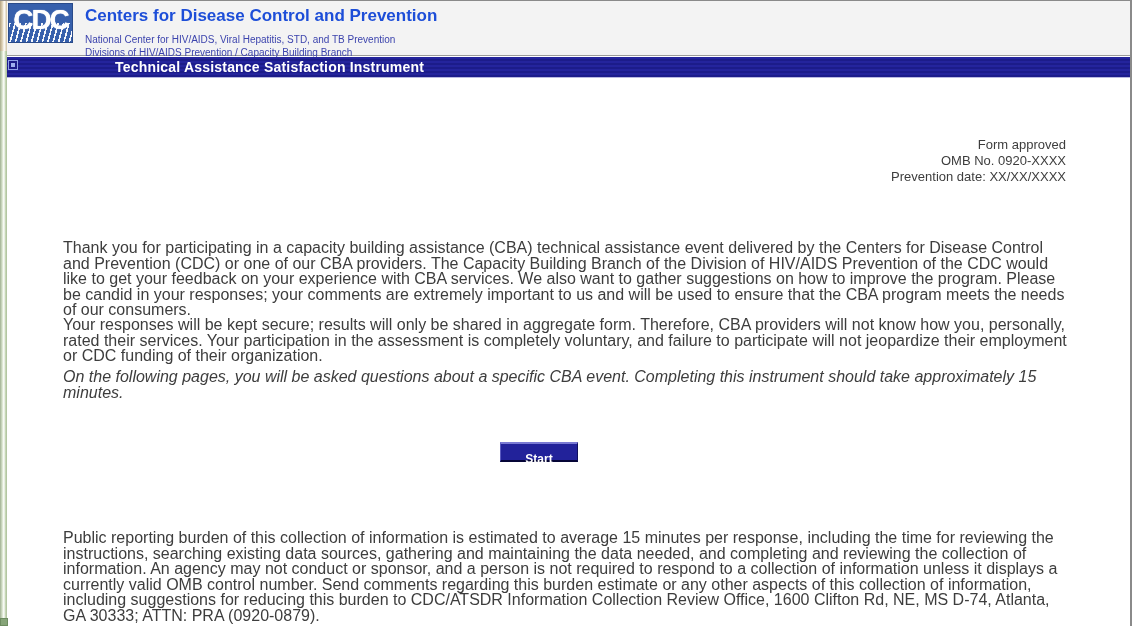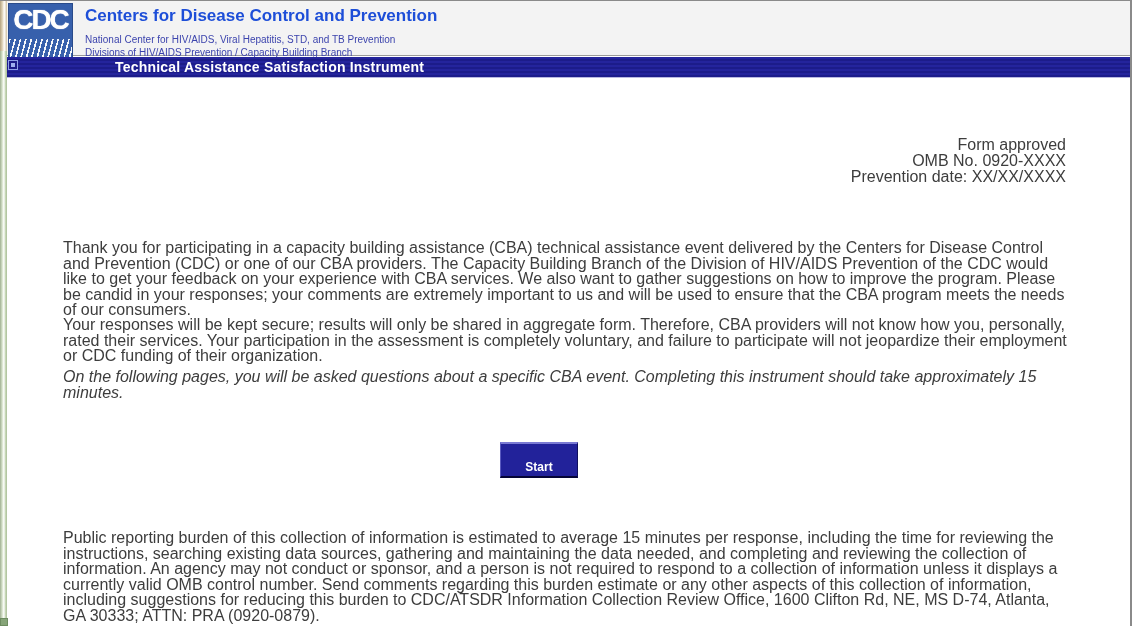--- a/index.html
+++ b/index.html
@@ -35,21 +35,21 @@
     background: #86a478; border: 1px solid #6d8c60; z-index: 7;
   }
 
   
   .header {
     position: absolute; left: 0; top: 0; right: 0; height: 55px;
     background: #f3f3f3;
     border-bottom: 1px solid #9a9a9a;
   }
   .cdc-logo {
-    position: absolute; left: 8px; top: 2px; width: 65px; height: 56px;
+    position: absolute; left: 8px; top: 2px; width: 65px; height: 40px;
     background: #3760ac;
     border: 1px solid #2a4b8a;
     overflow: hidden;
   }
   .cdc-logo-stripes {
     position: absolute; left: 0; right: 0; bottom: 0; height: 19px;
     background: repeating-linear-gradient(105deg,
       rgba(255,255,255,0.95) 0px, rgba(255,255,255,0.95) 1.6px,
       rgba(255,255,255,0) 1.6px, rgba(255,255,255,0) 5.2px);
   }
@@ -81,21 +81,21 @@
   .bar-widget-dot { width: 4px; height: 4px; background: #9fb0f0; }
   .page-title {
     position: absolute; left: 115px; top: 0;
     color: #ffffff; font-weight: bold; font-size: 14px; line-height: 21px;
     letter-spacing: 0.2px;
   }
 
   
   .form-approval {
     position: absolute; right: 66px; top: 136px;
-    text-align: right; color: #3d3d3d; font-size: 16px; line-height: 16px;
+    text-align: right; color: #3d3d3d; font-size: 13px; line-height: 16px;
   }
   .para {
     position: absolute; left: 63px; width: 1005px;
     color: #3d3d3d; font-size: 16px; line-height: 15.5px;
   }
   .para-1 { top: 239px; }
   .para-2 { top: 316px; }
   .para-3 { top: 368px; font-style: italic; }
   .para-4 { top: 392px; }
   .para-burden { top: 529px; }
@@ -103,21 +103,21 @@
   .start-button {
     position: absolute; left: 500px; top: 441px; width: 78px; height: 18px;
     background: #22229a;
     border-top: 2px solid #7a7ad4;
     border-left: 1px solid #5a5ac0;
     border-right: 1px solid #10105e;
     border-bottom: 2px solid #050536;
     color: #ffffff; font-weight: bold; font-size: 12px;
     font-family: "Liberation Sans", sans-serif;
     text-align: center; line-height: 14px;
-    cursor: pointer; padding: 16px;
+    cursor: pointer; padding: 8px;
     display: block;
   }
 </style>
 </head>
 <body>
 
 <div class="page">
 
   <div class="edge-left"></div>
   <div class="edge-left-top"></div>

